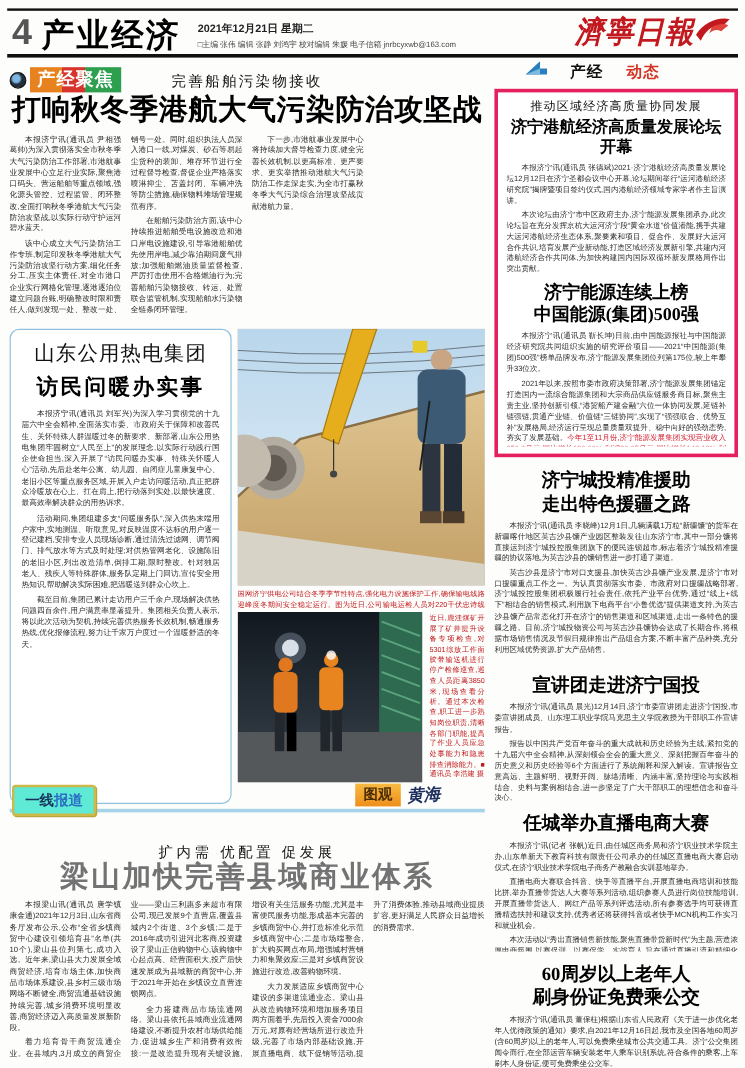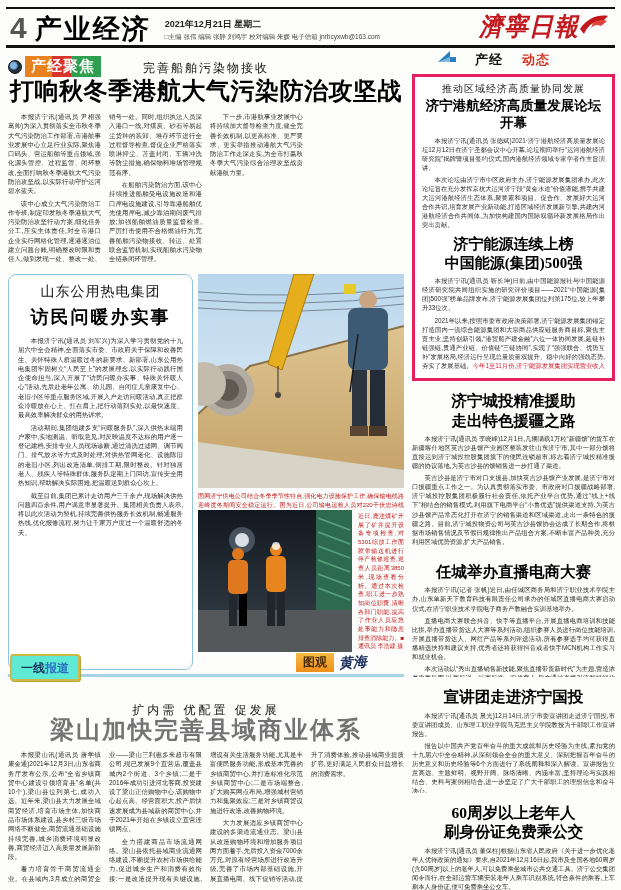--- a/index.html
+++ b/index.html
@@ -43,21 +43,21 @@
   .lead-kicker { position:absolute; top:8px; left:0; width:100%; text-align:center; font-size:12px; color:#111; letter-spacing:2px; }
   .lead-headline { position:absolute; top:23px; left:0; width:100%; text-align:center; font-size:24px; font-weight:900;
                    color:#000; letter-spacing:0.5px; }
   .body-sm { font-size:6.4px; line-height:1.45; color:#2b2b2b; text-align:justify; overflow:hidden; }
   .body-sm p { text-indent:2em; margin-bottom:3px; }
   .lead-body { position:absolute; top:60px; left:0; width:396px; height:158px; column-count:4; column-gap:8px; column-fill:auto; }
 
   
   .thermal-box { position:absolute; left:0; top:222px; width:185px; height:396px; border:1.5px solid #8fc3dd;
                  border-radius:8px; padding:8px 9px; background:#fff; }
-  .thermal-kicker { text-align:center; font-size:14px; color:#111; letter-spacing:1px; }
+  .thermal-kicker { text-align:center; font-size:17px; color:#111; letter-spacing:1px; }
   .thermal-headline { text-align:center; font-size:18px; font-weight:900; color:#000; margin:4px 0 7px; letter-spacing:2px; }
   .thermal-body { height:330px; }
 
   
   .photo { position:absolute; overflow:hidden; background:#ccc; }
   .photo1 { left:190px; top:222px; width:206px; height:214px; }
   .photo2 { left:190px; top:458px; width:154px; height:142px; }
   .caption { position:absolute; color:#c01818; font-size:6px; line-height:1.45; text-align:justify; overflow:hidden; }
   .caption1 { left:190px; top:440px; width:206px; height:16px; }
   .caption2 { left:350px; top:460px; width:46px; height:138px; }
@@ -273,37 +273,37 @@
         <div>济宁城投精准援助</div>
         <div>走出特色援疆之路</div>
       </div>
       <div class="r-body h-c">
         <p>本报济宁讯(通讯员 李晓峰)12月1日,几辆满载1万粒“新疆馕”的货车在新疆喀什地区英吉沙县馕产业园区整装发往山东济宁市,其中一部分馕将直接运到济宁城投控股集团旗下的便民连锁超市,标志着济宁城投精准援疆的协议落地,为英吉沙县的馕销售进一步打通了渠道。</p>
         <p>英吉沙县是济宁市对口支援县,加快英吉沙县馕产业发展,是济宁市对口援疆重点工作之一。为认真贯彻落实市委、市政府对口援疆战略部署,济宁城投控股集团积极履行社会责任,依托产业平台优势,通过“线上+线下”相结合的销售模式,利用旗下电商平台“小鲁优选”提供渠道支持,为英吉沙县馕产品常态化打开在济宁的销售渠道和区域渠道,走出一条特色的援疆之路。目前,济宁城投物资公司与英吉沙县馕协会达成了长期合作,将根据市场销售情况及节假日规律推出产品组合方案,不断丰富产品种类,充分利用区域优势资源,扩大产品销售。</p>
       </div>
     </div>
 
     <div class="r-art">
+      <div class="r-head r-head-c">宣讲团走进济宁国投</div>
+      <div class="r-body h-d">
+        <p>本报济宁讯(通讯员 晨光)12月14日,济宁市委宣讲团走进济宁国投,市委宣讲团成员、山东理工职业学院马克思主义学院教授为干部职工作宣讲报告。</p>
+        <p>报告以中国共产党百年奋斗的重大成就和历史经验为主线,紧扣党的十九届六中全会精神,从深刻领会全会的重大意义、深刻把握百年奋斗的历史意义和历史经验等6个方面进行了系统阐释和深入解读。宣讲报告立意高远、主题鲜明、视野开阔、脉络清晰、内涵丰富,坚持理论与实践相结合、史料与案例相结合,进一步坚定了广大干部职工的理想信念和奋斗决心。</p>
+      </div>
+    </div>
+
+    <div class="r-art">
       <div class="r-head r-head-c">任城举办直播电商大赛</div>
       <div class="r-body h-e">
         <p>本报济宁讯(记者 张帆)近日,由任城区商务局和济宁职业技术学院主办,山东单新天下教育科技有限责任公司承办的任城区直播电商大赛启动仪式,在济宁职业技术学院电子商务产教融合实训基地举办。</p>
         <p>直播电商大赛联合抖音、快手等直播平台,开展直播电商培训和技能比拼,举办直播带货达人大赛等系列活动,组织参赛人员进行岗位技能培训,开展直播带货达人、网红产品等系列评选活动,所有参赛选手均可获得直播精选扶持和建议支持,优秀者还将获得抖音或者快手MCN机构工作实习和就业机会。</p>
         <p>本次活动以“秀出直播销售新技能,聚焦直播带货新时代”为主题,营造浓厚电商氛围,以赛促训、以赛促学、实战育人,旨在通过直播引流和精细化运营,发现人才、培养人才、促进人才就业创业,为电商企业输送主播人才梯队,进一步加快推动行业数字化转型,打造区域特色产品的销售渠道,助力任城直播电商产业高质量发展。</p>
       </div>
     </div>
 
     <div class="r-art">
-      <div class="r-head r-head-c">宣讲团走进济宁国投</div>
-      <div class="r-body h-d">
-        <p>本报济宁讯(通讯员 晨光)12月14日,济宁市委宣讲团走进济宁国投,市委宣讲团成员、山东理工职业学院马克思主义学院教授为干部职工作宣讲报告。</p>
-        <p>报告以中国共产党百年奋斗的重大成就和历史经验为主线,紧扣党的十九届六中全会精神,从深刻领会全会的重大意义、深刻把握百年奋斗的历史意义和历史经验等6个方面进行了系统阐释和深入解读。宣讲报告立意高远、主题鲜明、视野开阔、脉络清晰、内涵丰富,坚持理论与实践相结合、史料与案例相结合,进一步坚定了广大干部职工的理想信念和奋斗决心。</p>
-      </div>
-    </div>
-
-    <div class="r-art">
       <div class="r-head r-head-c">
         <div>60周岁以上老年人</div>
         <div>刷身份证免费乘公交</div>
       </div>
       <div class="r-body h-f">
         <p>本报济宁讯(通讯员 董保柱)根据山东省人民政府《关于进一步优化老年人优待政策的通知》要求,自2021年12月16日起,我市及全国各地60周岁(含60周岁)以上的老年人,可以免费乘坐城市公共交通工具。济宁公交集团闻令而行,在全部运营车辆安装老年人乘车识别系统,符合条件的乘客,上车刷本人身份证,便可免费乘坐公交车。</p>
 
       </div>
     </div>
   </div>

